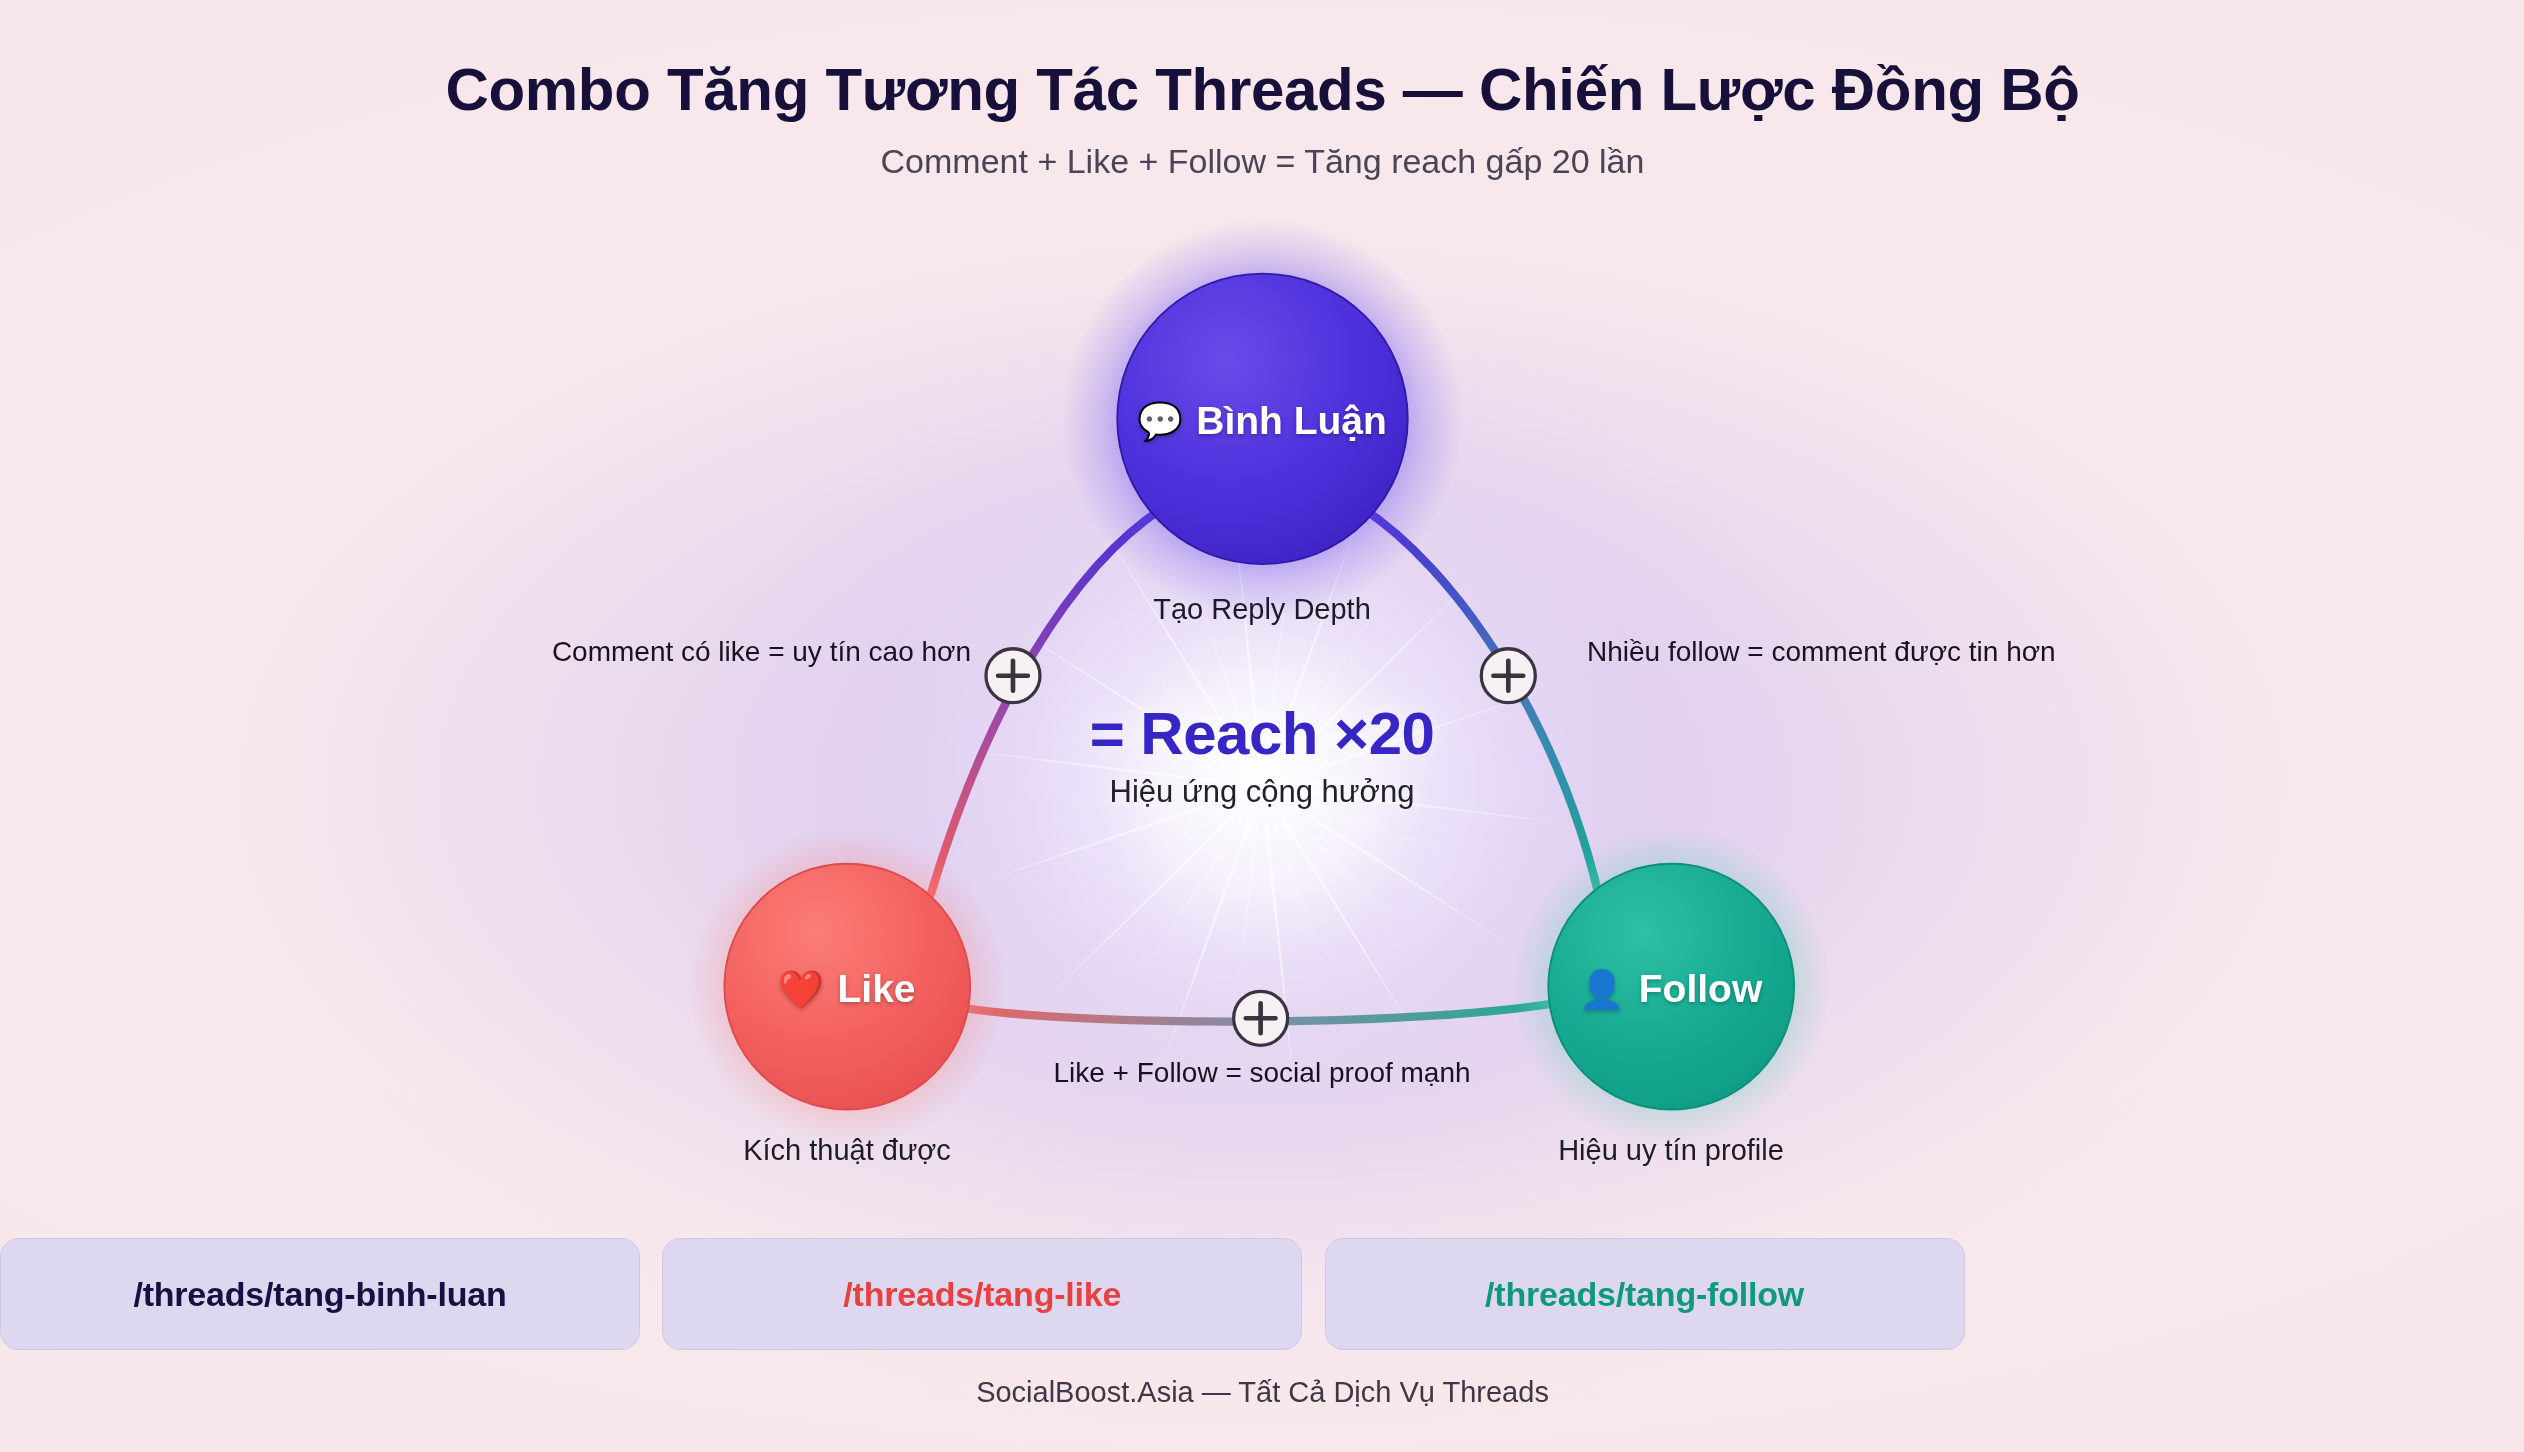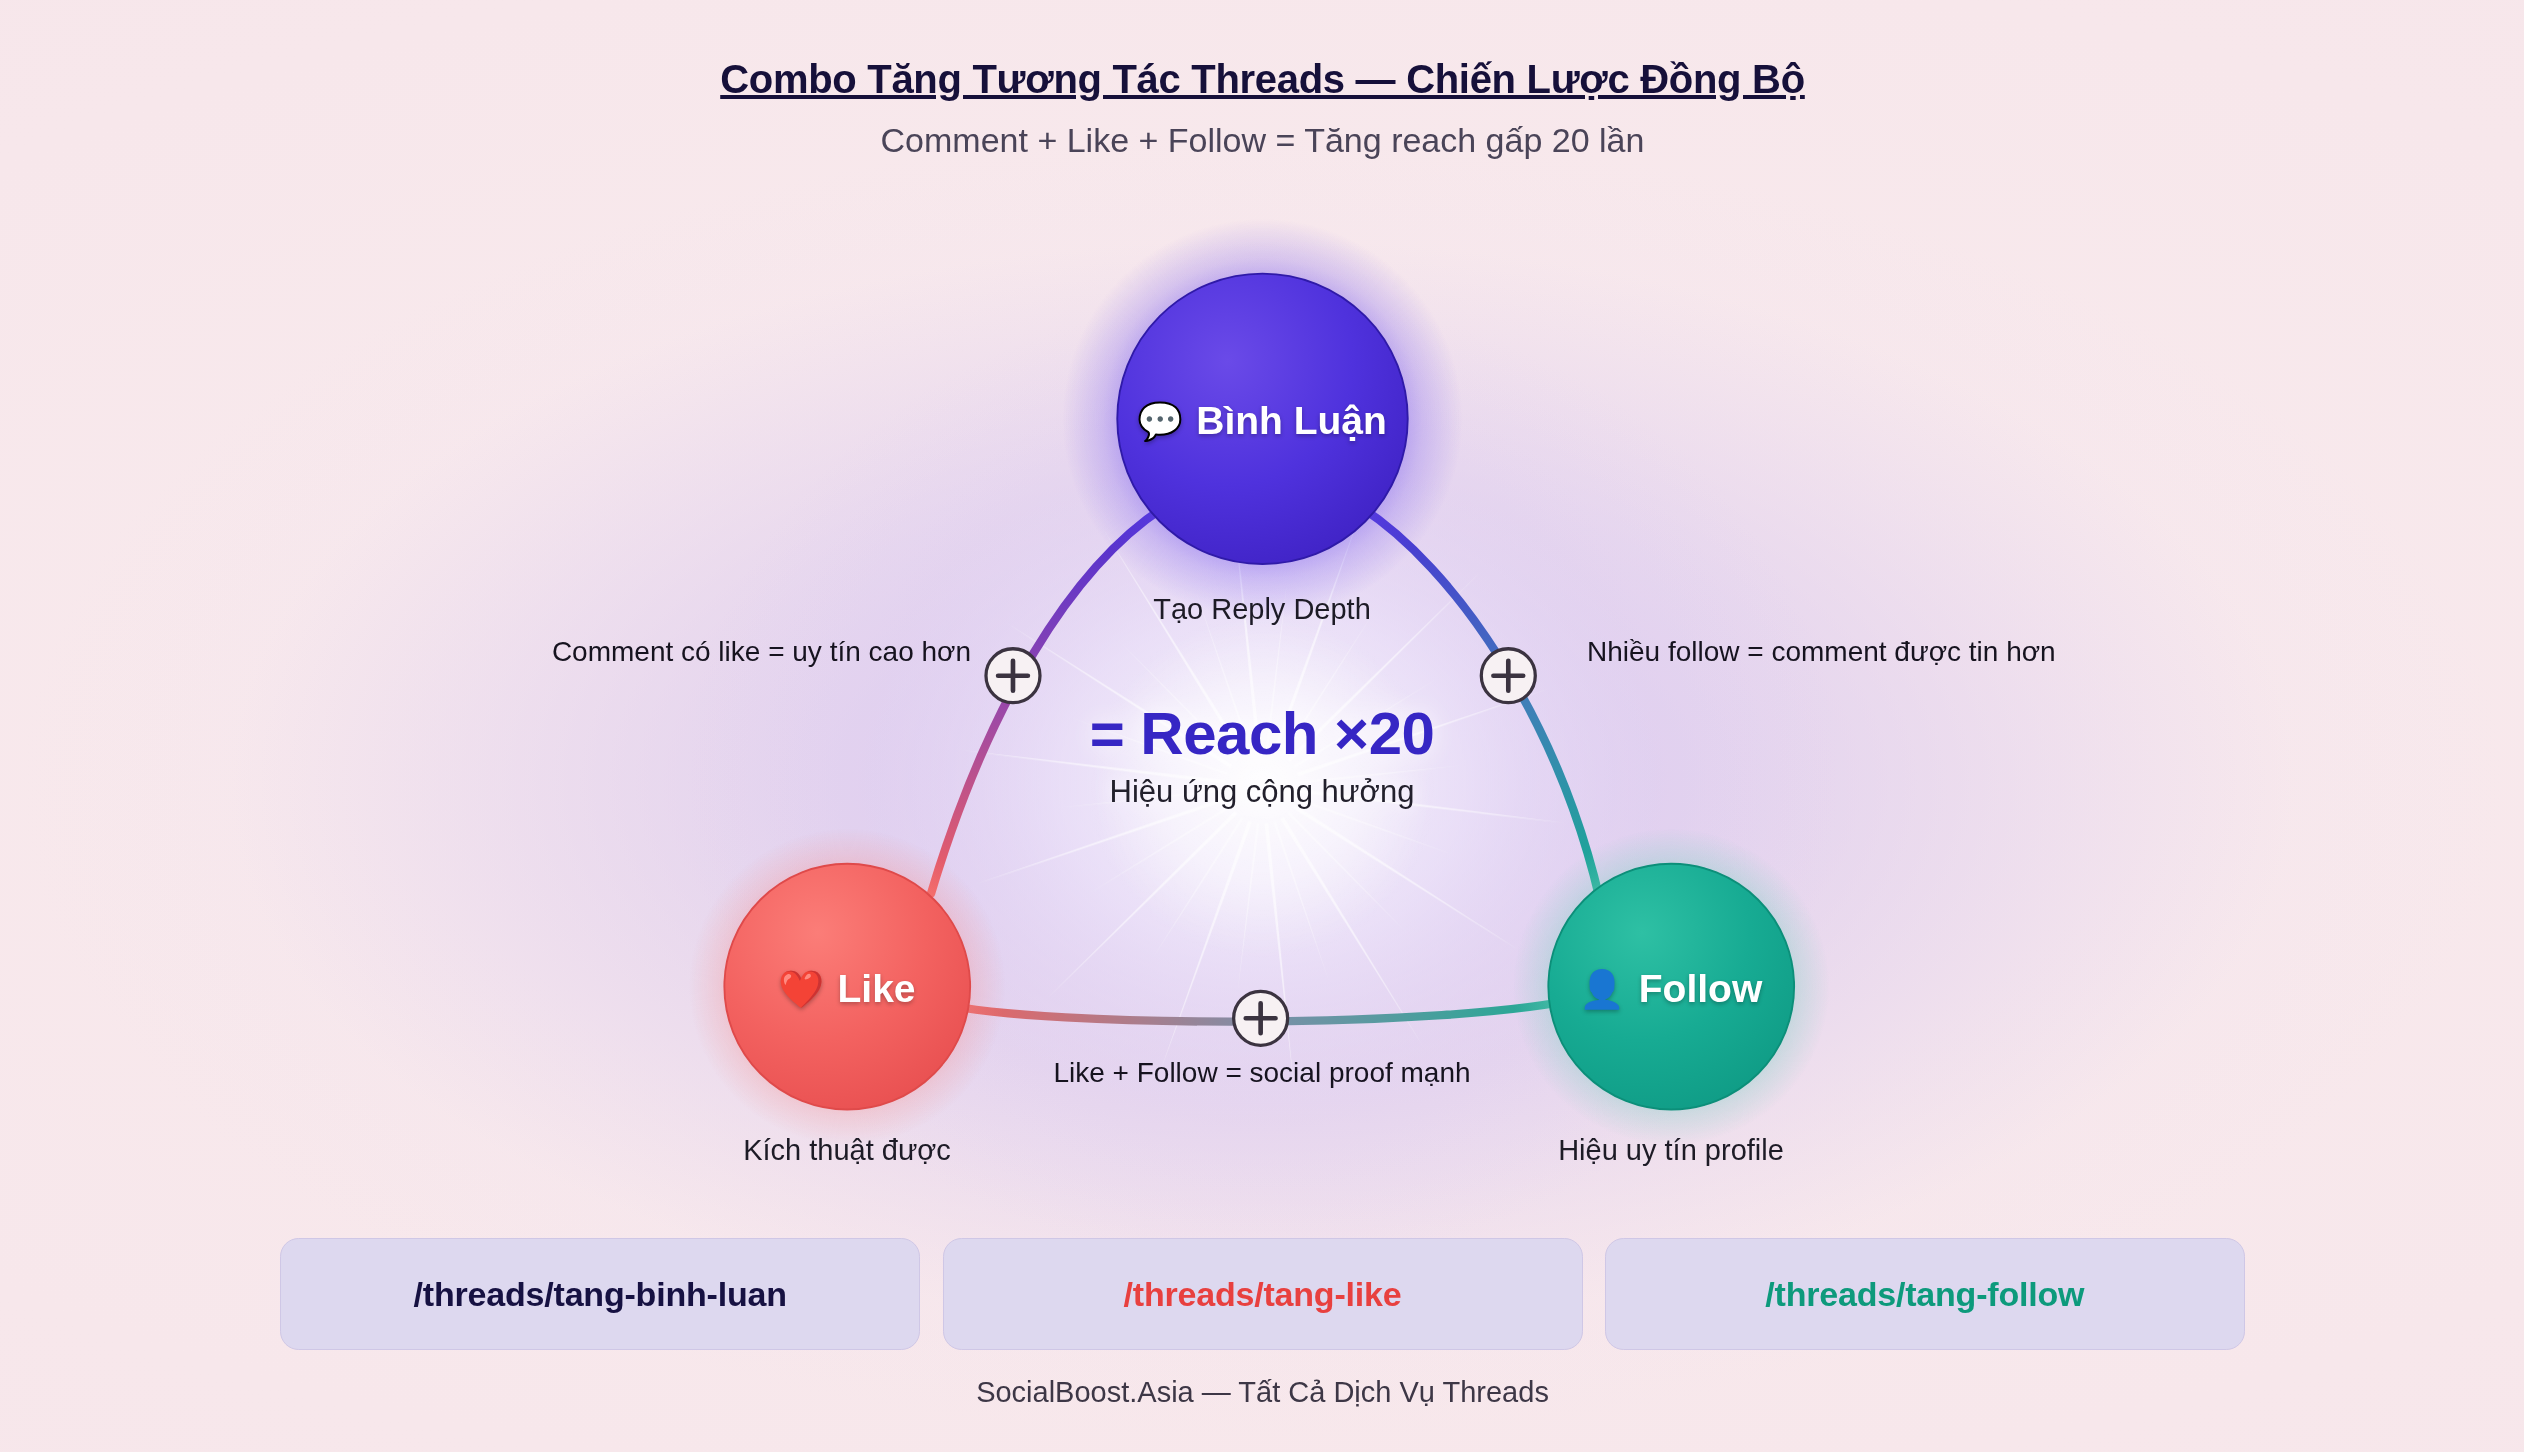--- a/index.html
+++ b/index.html
@@ -20,26 +20,25 @@
 
   
   .header {
     position: absolute;
     top: 0; left: 0; right: 0;
     text-align: center;
     padding-top: 58px;
   }
   .title {
     margin: 0;
-    font-size: 40px;
+    font-size: 60px;
     font-weight: bold;
     color: #16103a;
     letter-spacing: -0.3px;
     line-height: 1.05;
-    text-decoration: underline;
   }
   .subtitle {
     margin: 20.5px 0 0 0;
     font-size: 34px;
     color: #4a4458;
     font-weight: normal;
   }
 
   
   #diagram {
@@ -108,21 +107,20 @@
     color: #22202c;
     text-shadow: 0 0 15px rgba(255,255,255,0.9);
   }
 
   
   .chips {
     position: absolute;
     left: 0; right: 0;
     top: 1238px;
     display: flex;
-    justify-content: center;
     gap: 22.3px;
   }
   .chip {
     width: 638px;
     height: 110px;
     border-radius: 18.6px;
     background: #ddd8ef;
     border: 0.9px solid #cfc7e6;
     display: flex;
     align-items: center;

